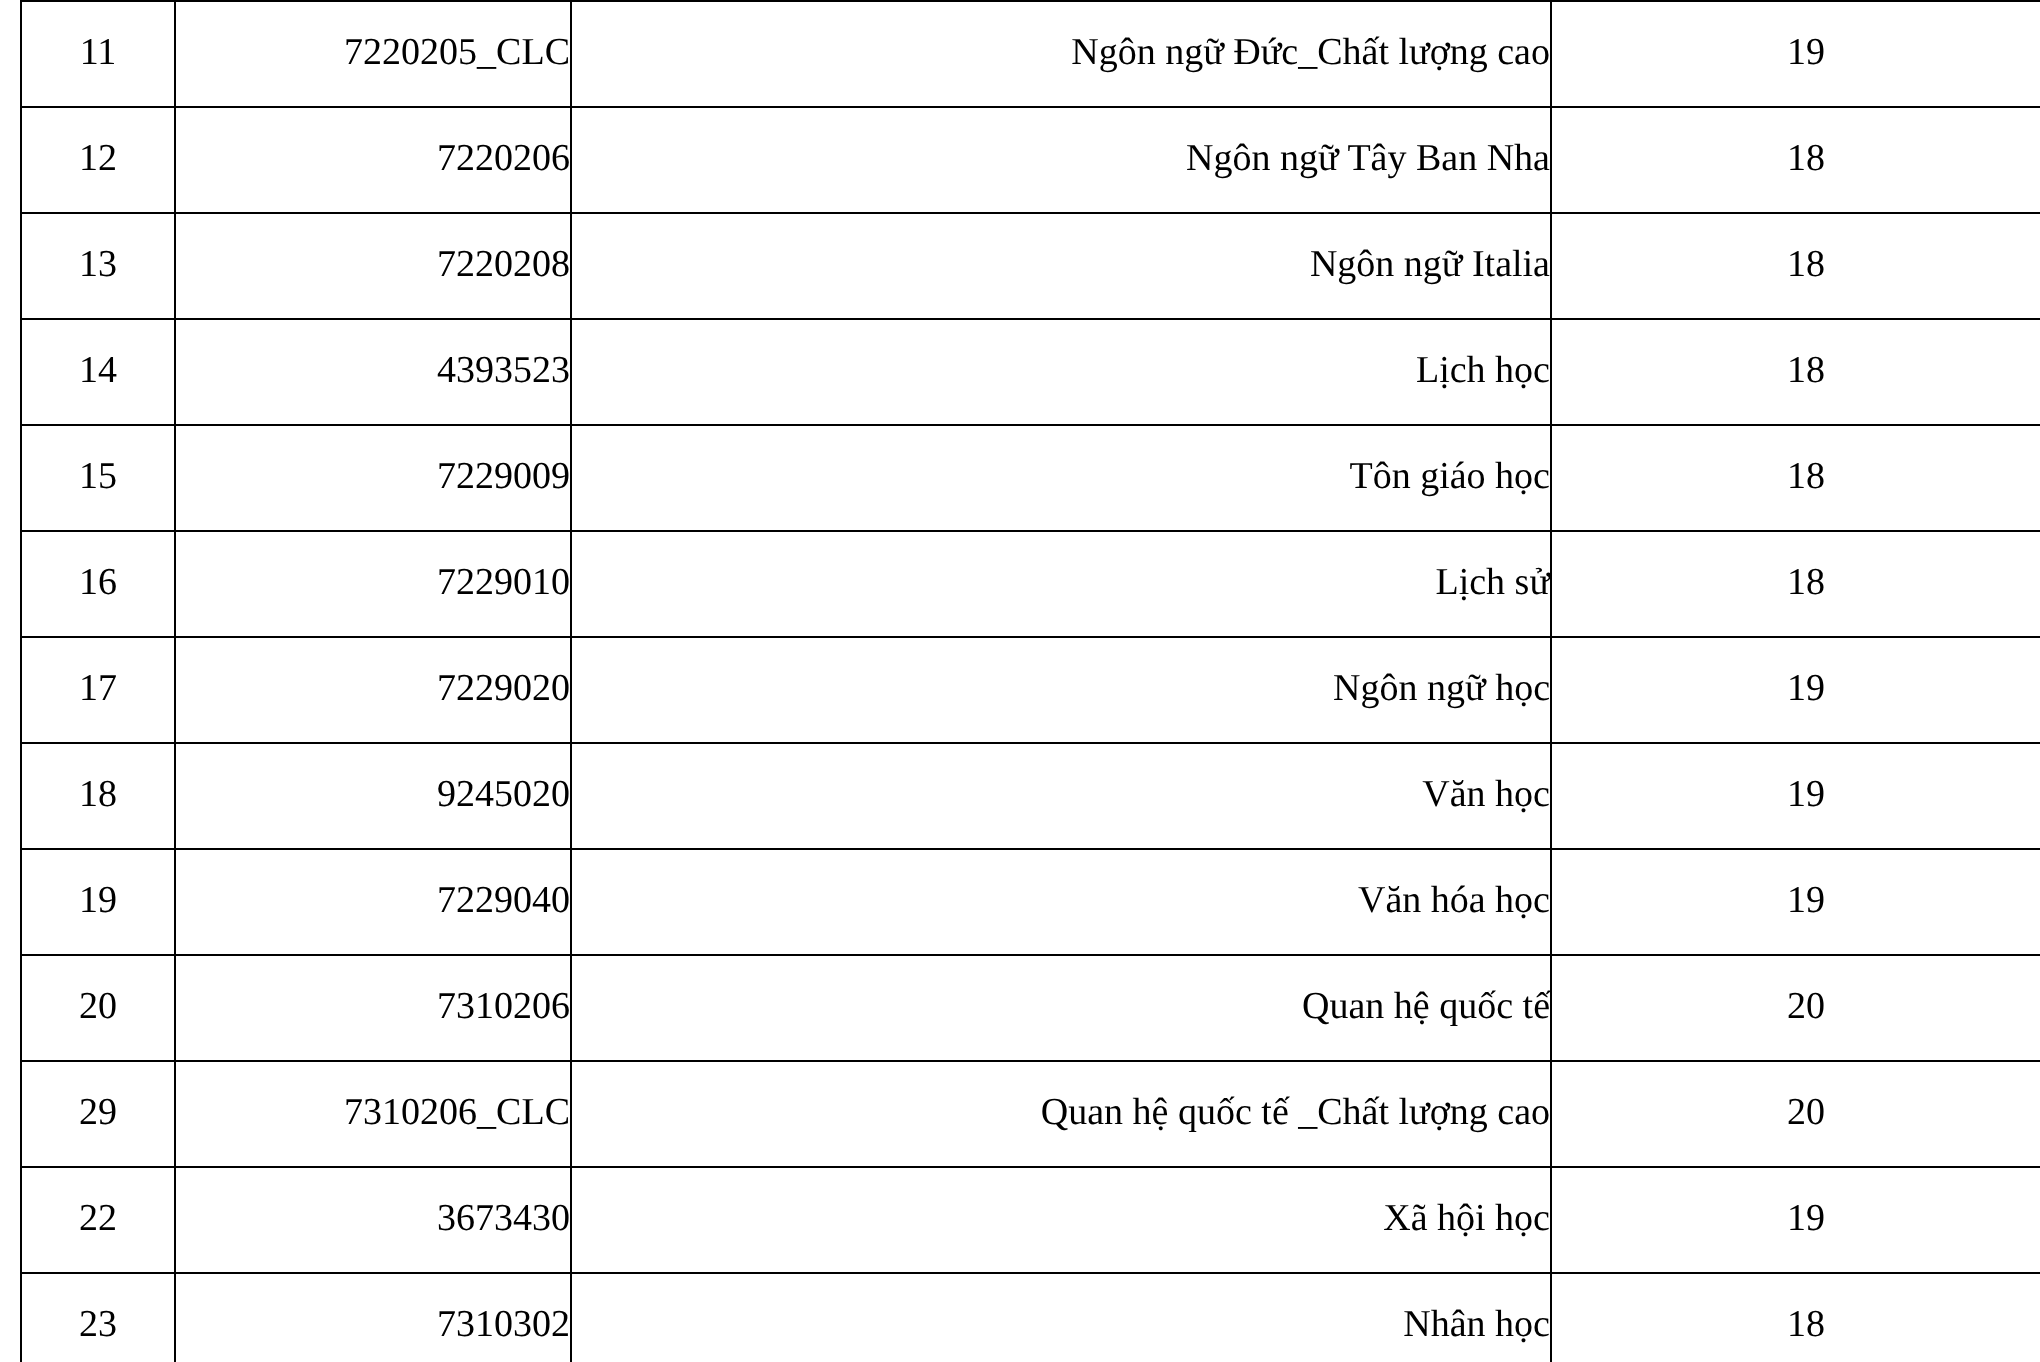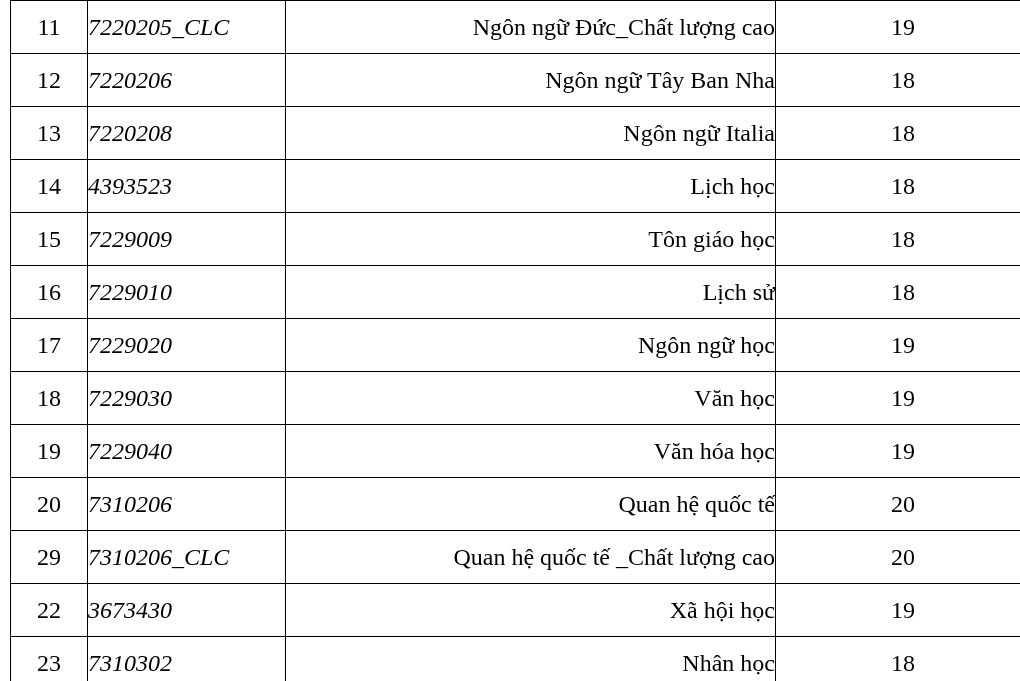--- a/index.html
+++ b/index.html
@@ -20,41 +20,40 @@
     position: relative;
     background: #ffffff;
   }
   table.data-table {
     border-collapse: collapse;
     width: 1020px;
     table-layout: fixed;
   }
   table.data-table td {
     border: 1px solid #000000;
-    font-size: 24px;
+    font-size: 19px;
     line-height: 1.1;
     height: 52px;
     padding: 0 0;
     vertical-align: middle;
     font-family: "Liberation Serif", serif;
     margin-left: 15px;
   }
   
   col.c-index { width: 77px; }
   col.c-code  { width: 198px; }
   col.c-name  { width: 490px; }
   col.c-score { width: 255px; }
 
   td.cell-index {
     text-align: center;
   }
   td.cell-code {
-    text-align: left;
+    text-align: right;
     padding-left: 14px;
-    font-style: italic;
   }
   td.cell-name {
     text-align: right;
     padding-left: 14px;
   }
   td.cell-score {
     text-align: center;
   }
   
   table.data-table {
@@ -115,21 +114,21 @@
           <td class="cell-score">18</td>
         </tr>
         <tr>
           <td class="cell-index">17</td>
           <td class="cell-code">7229020</td>
           <td class="cell-name">Ngôn ngữ học</td>
           <td class="cell-score">19</td>
         </tr>
         <tr>
           <td class="cell-index">18</td>
-          <td class="cell-code">7229030</td>
+          <td class="cell-code">9245020</td>
           <td class="cell-name">Văn học</td>
           <td class="cell-score">19</td>
         </tr>
         <tr>
           <td class="cell-index">19</td>
           <td class="cell-code">7229040</td>
           <td class="cell-name">Văn hóa học</td>
           <td class="cell-score">19</td>
         </tr>
         <tr>

